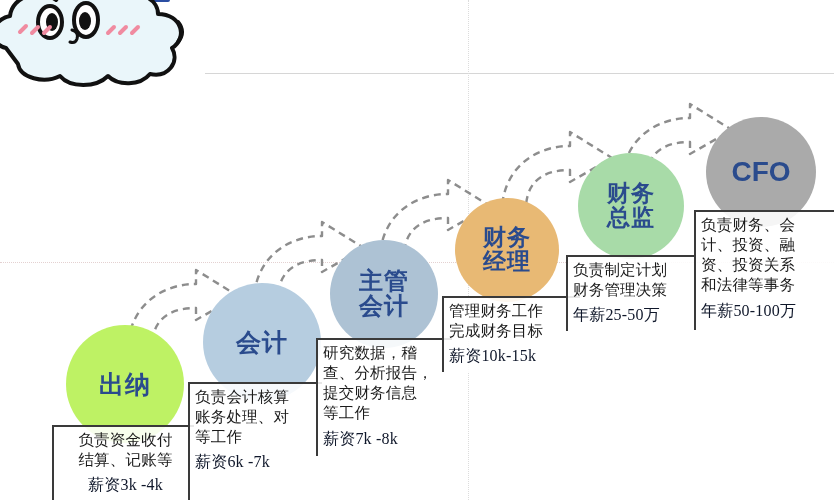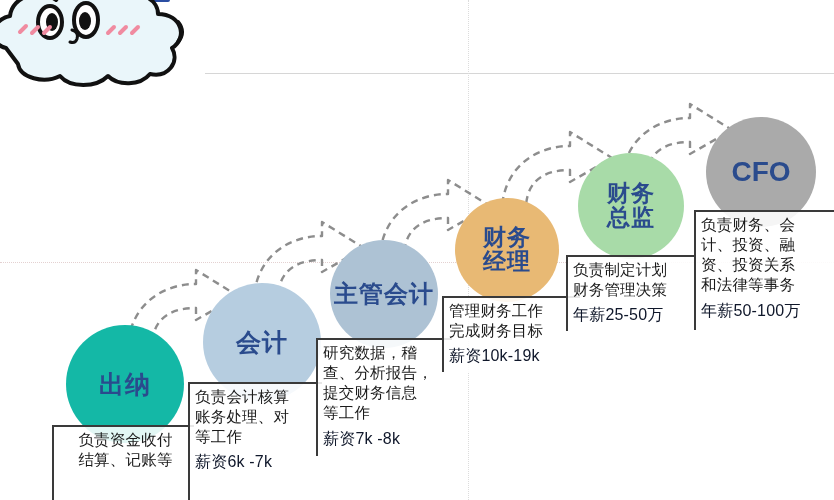--- a/index.html
+++ b/index.html
@@ -44,20 +44,21 @@
     letter-spacing:1px;
   }
   .bubble span{display:block;}
   .card{
     position:absolute;
     border-top:2.5px solid #3a3a3a;
     border-left:2.5px solid #3a3a3a;
     background:rgba(255,255,255,.88);
     padding:3px 2px 2px 5px;
     box-sizing:border-box;
+    font-family:Liberation Serif, serif;
   }
   .card .dutyline{
     font-size:15.5px;color:#1a1a1a;line-height:1.30;
     letter-spacing:.2px;white-space:nowrap;
   }
   .card .pay{
     font-size:16px;color:#0f172a;line-height:1.30;margin-top:5px;
     letter-spacing:.2px;white-space:nowrap;
   }
 </style>
@@ -112,64 +113,65 @@
 
   <svg class="arrow" style="left:494px;top:124px;" width="135" height="100" viewBox="0 0 135 100">
     <path d="M8 92 C6 50 36 22 76 22 L76 8 L118 34 L76 58 L76 46 C44 46 30 62 32 92 Z" fill="none" stroke="#8d8d8d" stroke-width="2.4" stroke-dasharray="7 5" stroke-linejoin="round"></path>
   </svg>
 
   <svg class="arrow" style="left:614px;top:96px;" width="135" height="100" viewBox="0 0 135 100">
     <path d="M8 92 C6 50 36 22 76 22 L76 8 L118 34 L76 58 L76 46 C44 46 30 62 32 92 Z" fill="none" stroke="#8d8d8d" stroke-width="2.4" stroke-dasharray="7 5" stroke-linejoin="round"></path>
   </svg>
 
   <div class="node">
-    <div class="bubble" style="left:66px;top:325px;width:118px;height:118px;background:#14b8a6;font-size:25px;">
+    <div class="bubble" style="left:66px;top:325px;width:118px;height:118px;background:#bef264;font-size:25px;">
       <span>出纳</span>
     </div>
     <div class="card" style="left:52px;top:425px;width:142px;height:76px;text-align:center;">
       <div class="dutyline">负责资金收付</div>
       <div class="dutyline">结算、记账等</div>
+      <div class="pay">薪资3k -4k</div>
     </div>
   </div>
 
   <div class="node">
     <div class="bubble" style="left:203px;top:283px;width:118px;height:118px;background:#b6cde0;font-size:25px;">
       <span>会计</span>
     </div>
     <div class="card" style="left:188px;top:382px;width:134px;height:118px;">
       <div class="dutyline">负责会计核算</div>
       <div class="dutyline">账务处理、对</div>
       <div class="dutyline">等工作</div>
       <div class="pay">薪资6k -7k</div>
     </div>
   </div>
 
   <div class="node">
-    <div class="bubble" style="left:330px;top:240px;width:108px;height:108px;background:#adc2d4;font-size:24px;flex-direction:row;">
+    <div class="bubble" style="left:330px;top:240px;width:108px;height:108px;background:#adc2d4;font-size:24px;flex-direction:column;">
       <span>主管</span>
       <span>会计</span>
     </div>
     <div class="card" style="left:316px;top:338px;width:136px;height:118px;">
       <div class="dutyline">研究数据，稽</div>
       <div class="dutyline">查、分析报告，</div>
       <div class="dutyline">提交财务信息</div>
       <div class="dutyline">等工作</div>
       <div class="pay">薪资7k -8k</div>
     </div>
   </div>
 
   <div class="node">
     <div class="bubble" style="left:455px;top:198px;width:104px;height:104px;background:#e8b974;font-size:23px;flex-direction:column;">
       <span>财务</span>
       <span>经理</span>
     </div>
     <div class="card" style="left:442px;top:296px;width:138px;height:76px;">
       <div class="dutyline">管理财务工作</div>
       <div class="dutyline">完成财务目标</div>
-      <div class="pay">薪资10k-19k</div>
+      <div class="pay">薪资10k-15k</div>
     </div>
   </div>
 
   <div class="node">
     <div class="bubble" style="left:578px;top:153px;width:106px;height:106px;background:#a8dba8;font-size:23px;flex-direction:column;">
       <span>财务</span>
       <span>总监</span>
     </div>
     <div class="card" style="left:566px;top:255px;width:130px;height:76px;">
       <div class="dutyline">负责制定计划</div>

